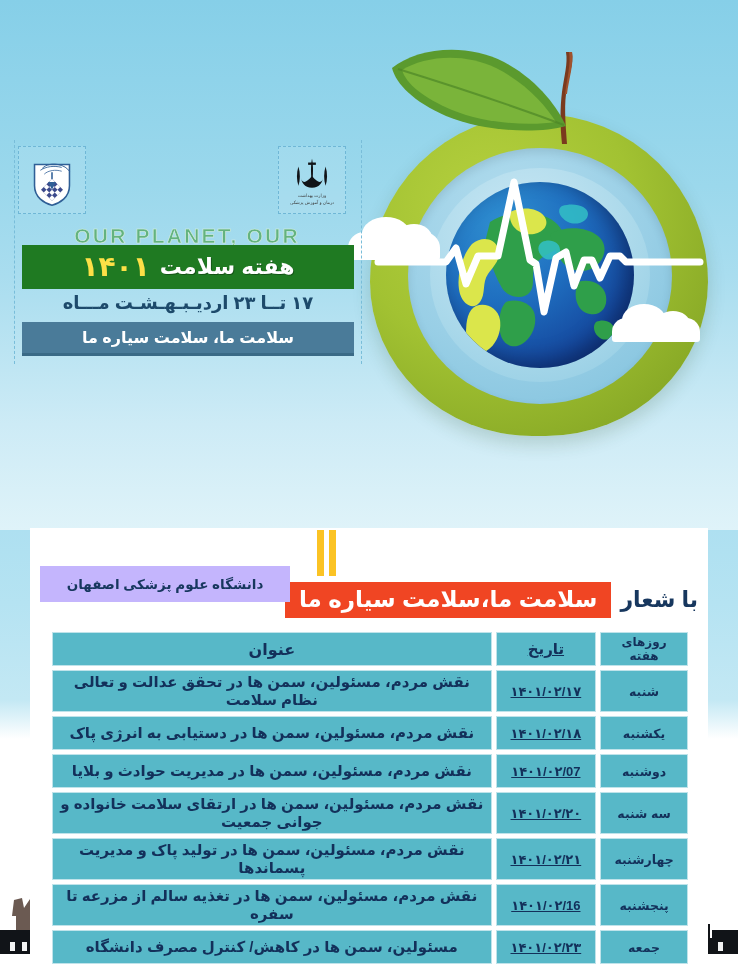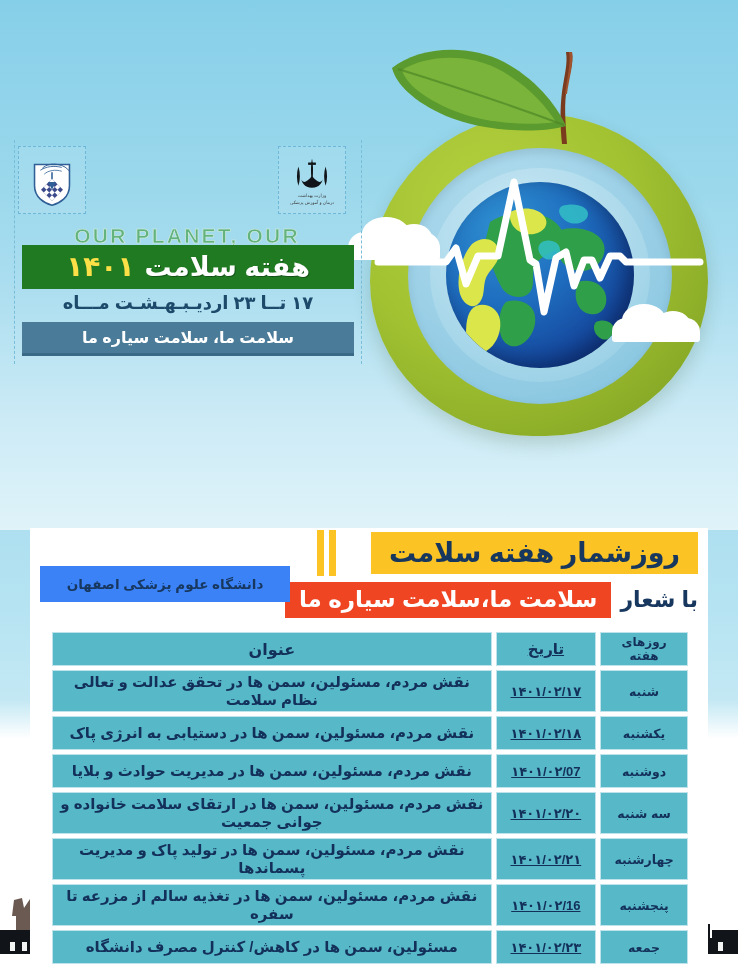--- a/index.html
+++ b/index.html
@@ -132,21 +132,21 @@
     left: 22px; top: 245px;
     width: 332px; height: 44px;
     background: #1f7a22;
     display: flex;
     align-items: center;
     justify-content: center;
     gap: 10px;
   }
   .green-bar .fa-title {
     color: #ffffff;
-    font-size: 27px;
+    font-size: 22px;
     font-weight: bold;
     line-height: 1;
     text-shadow: 1px 1px 0 rgba(0,0,0,0.3);
   }
   .green-bar .fa-year {
     color: #fde047;
     font-size: 28px;
     font-weight: bold;
     line-height: 1;
   }
@@ -240,21 +240,21 @@
     color: #ffffff;
     font-size: 23px;
     font-weight: bold;
     line-height: 1.15;
   }
 
   .org-badge {
     position: absolute;
     left: 10px; top: 38px;
     width: 250px; height: 36px;
-    background: #3b82f6;
+    background: #c4b5fd;
     display: flex; align-items: center; justify-content: center;
   }
   .org-badge span {
     color: #17375e;
     font-size: 13.5px;
     font-weight: bold;
   }
 
   
   table.sched {
@@ -492,23 +492,20 @@
   <div class="date-line">۱۷ تــا ۲۳ اردیـبـهـشـت مـــاه</div>
 
   <div class="slogan-bar">
     <span>سلامت ما، سلامت سیاره ما</span>
   </div>
 
   <div class="panel">
 
     <div class="title-row">
 
-      <div class="yellow-title">
-        <span>روزشمار هفته سلامت</span>
-      </div>
 
       <div class="pause-bars">
         <i></i>
           <i></i>
       </div>
 
       <div class="slogan-line">
         <span class="prefix">با شعار</span>
         <span class="red-chip">سلامت ما،سلامت سیاره ما</span>
       </div>

